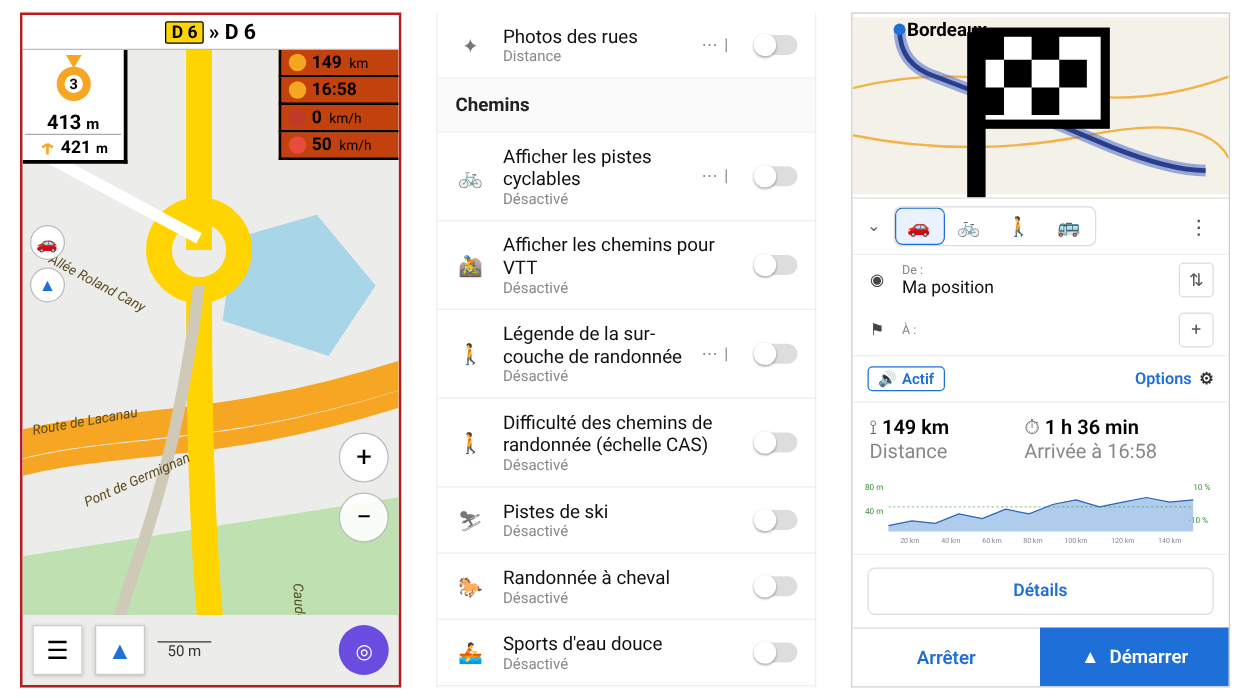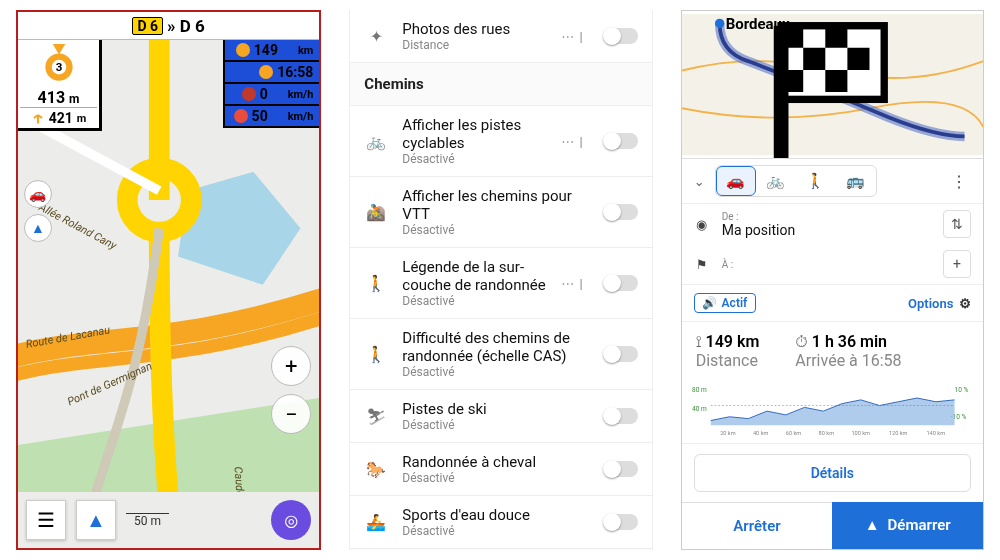--- a/index.html
+++ b/index.html
@@ -9,22 +9,22 @@
   
   .topbar{height:28px;background:#fff;border-bottom:1px solid #bbb;display:flex;align-items:center;justify-content:center;font-weight:700;font-size:17px}
   .road-badge{background:#ffd400;border:1px solid #000;padding:0 4px;border-radius:2px;font-size:14px;margin-right:4px}
   .map1{position:relative;flex:1;overflow:hidden}
   .map-svg{position:absolute;inset:0;width:100%;height:100%}
   .overlay-left{position:absolute;left:0;top:0;display:flex;width:100%}
   .turn-box{background:#fff;border:3px solid #000;width:84px;padding:4px 2px 2px;display:flex;flex-direction:column;align-items:center;font-weight:700;border-top:0;border-left:0}
   .turn-box .dist{font-size:16px;margin-top:2px}
   .turn-box .nx{display:flex;align-items:center;gap:4px;border-top:1px solid #aaa;width:100%;justify-content:center;font-size:14px;padding-top:2px}
   .stat-box{margin-left:auto;display:flex;flex-direction:column}
-  .stat{background:#1d4ed8;border:2px solid #000;border-top:0;border-right:0;padding:2px 6px;display:flex;align-items:center;gap:4px;font-weight:700;font-size:14px;min-width:96px;justify-content:flex-end}
-  .stat .unit{font-weight:700;font-size:11px;margin-left:16px}
+  .stat{background:#c2410c;border:2px solid #000;border-top:0;border-right:0;padding:2px 6px;display:flex;align-items:center;gap:4px;font-weight:700;font-size:14px;min-width:96px;justify-content:flex-start}
+  .stat .unit{font-weight:400;font-size:11px;margin-left:2px}
   .ic{width:14px;height:14px;display:inline-block;border-radius:50%}
   .side-btns{position:absolute;left:6px;top:140px;display:flex;flex-direction:column;gap:6px}
   .circ{width:28px;height:28px;border-radius:50%;background:#fff;border:1px solid #bbb;display:flex;align-items:center;justify-content:center;font-size:14px}
   .zoom{position:absolute;right:8px;bottom:58px;display:flex;flex-direction:column;gap:8px}
   .zoom .circ{width:40px;height:40px;font-size:22px;background:rgba(255,255,255,.9)}
   .bottom-bar{height:56px;display:flex;align-items:center;gap:10px;padding:0 8px}
   .sq{width:40px;height:40px;background:#fff;border:1px solid #ccc;display:flex;align-items:center;justify-content:center;font-size:20px;box-shadow:0 1px 3px rgba(0,0,0,.2)}
   .scale{font-size:12px;color:#333;border-top:1px solid #333;padding:0 8px}
   .loc-btn{margin-left:auto;width:40px;height:40px;border-radius:50%;background:#6b4ce0;display:flex;align-items:center;justify-content:center;color:#fff}
   .rlabel{position:absolute;font-size:11px;color:#5a4a20;font-style:italic;transform-origin:left}
@@ -52,21 +52,21 @@
   .mode.sel{background:#eaf2fd;border:1px solid #1e6fd8;border-radius:6px}
   .kebab{margin-left:auto;padding:0 8px;color:#444}
   .pt-row{display:flex;align-items:center;padding:6px 12px;gap:12px}
   .pt-row .mk{width:16px;text-align:center;color:#444;font-size:13px}
   .pt-row .lbl{font-size:10px;color:#888}
   .pt-row .val{font-size:14px;color:#111}
   .pt-row .sw{margin-left:auto;width:28px;height:28px;border:1px solid #ddd;border-radius:4px;display:flex;align-items:center;justify-content:center;color:#555;font-size:14px}
   .opts{display:flex;align-items:center;padding:8px 12px;border-top:1px solid #eee;border-bottom:1px solid #eee}
   .chip{border:1px solid #1e6fd8;color:#1e6fd8;font-size:12px;padding:2px 8px;border-radius:4px;font-weight:600;display:flex;align-items:center;gap:4px}
   .link{margin-left:auto;color:#1e6fd8;font-size:13px;font-weight:600;display:flex;align-items:center;gap:6px}
-  .metrics{display:flex;padding:10px 14px;gap:36px}
+  .metrics{display:flex;padding:10px 14px;gap:60px}
   .metric .big{font-size:16px;font-weight:600}
   .metric .small{font-size:16px;color:#888}
   .elev{height:64px;padding:0 10px;border-bottom:1px solid #eee}
   .elev svg{width:100%;height:100%}
   .details-btn{margin:10px auto;width:92%;text-align:center;padding:10px;border:1px solid #ddd;border-radius:6px;color:#1e6fd8;font-weight:600;font-size:14px}
   .col3 .spacer{flex:1}
   .foot{display:flex;height:48px;margin-top:auto}
   .foot div{flex:1;display:flex;align-items:center;justify-content:center;font-size:15px;font-weight:600;gap:8px}
   .foot .stop{color:#1e6fd8;background:#fff;border-top:1px solid #ddd}
   .foot .go{color:#fff;background:#1e6fd8}

